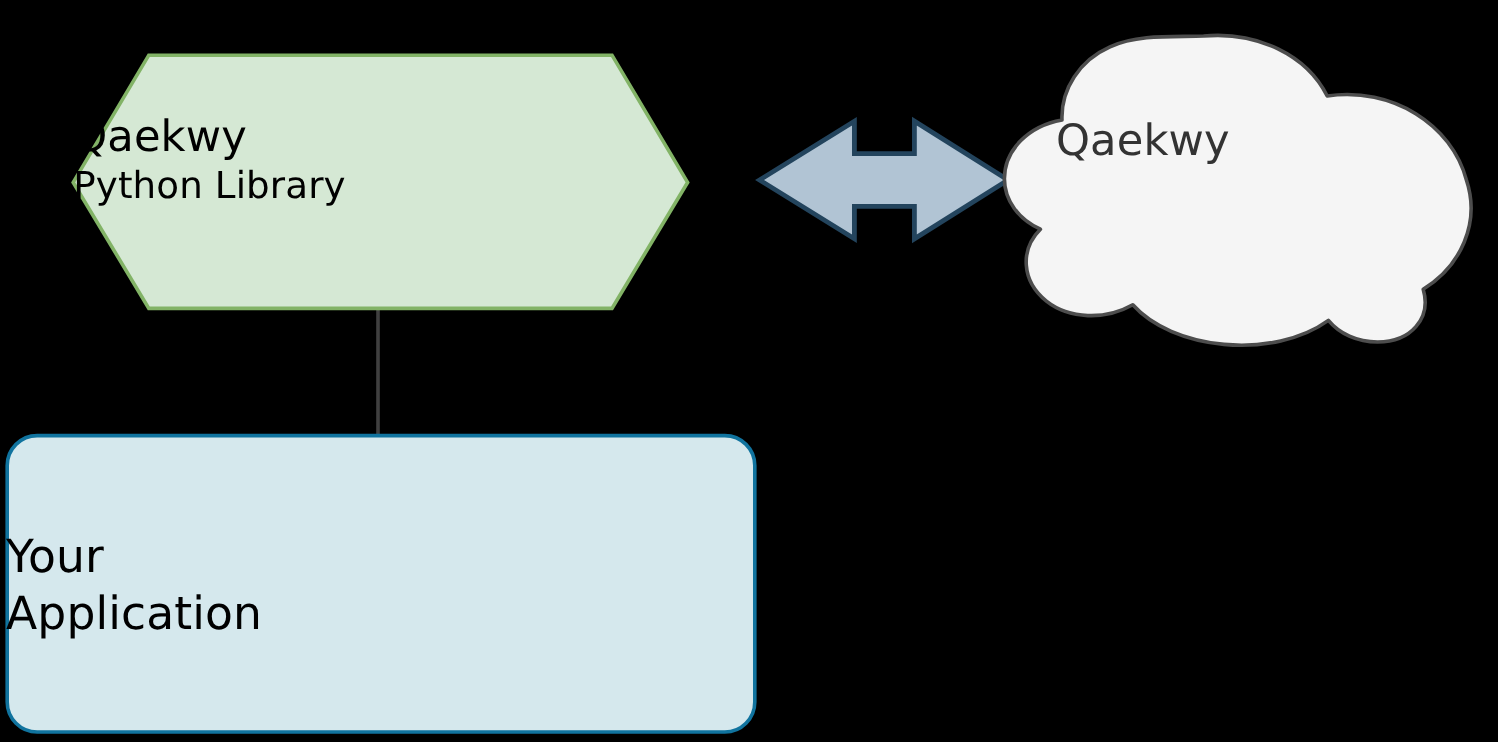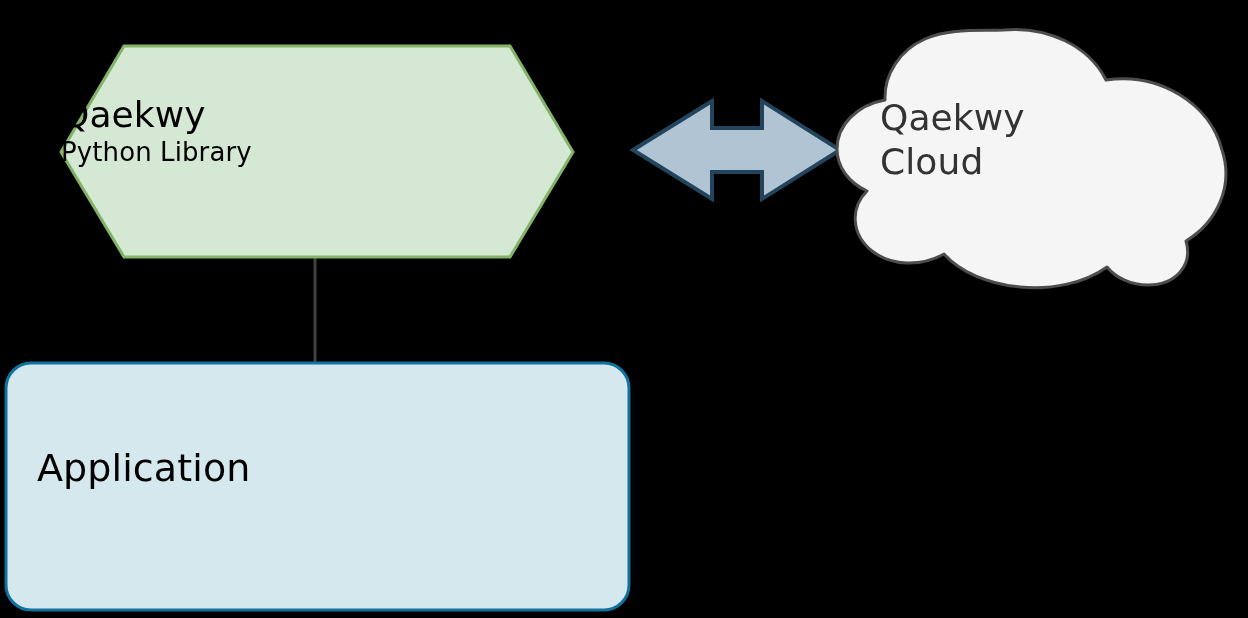--- a/index.html
+++ b/index.html
@@ -38,21 +38,21 @@
     width: 512px;
     color: #000000;
   }
   #hex-label .line-primary {
     display: block;
     font-size: 36px;
     letter-spacing: 0.1px;
   }
   #hex-label .line-secondary {
     display: block;
-    font-size: 26px;
+    font-size: 31px;
     letter-spacing: 0.1px;
     margin-top: 3px;
   }
 
   
   #cloud-label {
     left: 880px;
     top: 98px;
     width: 340px;
     color: #333333;
@@ -69,21 +69,21 @@
     left: 5px;
     top: 443px;
     width: 625px;
     color: #000000;
   }
   #app-label span {
     display: block;
     font-size: 38px;
     letter-spacing: 0.1px;
   }
-  #app-label .line-2 { margin-top: 4px; padding-left: 32px; }
+  #app-label .line-2 { margin-top: 4px; }
 </style>
 </head>
 <body>
 
 <svg id="diagram-canvas" viewBox="0 0 1248 618" xmlns="http://www.w3.org/2000/svg">
 
   <rect x="0" y="0" width="1248" height="618" fill="#000000"></rect>
 
   <line x1="315" y1="257" x2="315" y2="364" stroke="#404040" stroke-width="3"></line>
 
@@ -110,18 +110,18 @@
   <rect x="6" y="363" width="623" height="247" rx="25" ry="25" fill="#d5e8ed" stroke="#10739e" stroke-width="3"></rect>
 </svg>
 
 <div class="node-label" id="hex-label" style="color: rgb(0, 0, 0);">
   <span class="line-primary">Qaekwy</span>
   <span class="line-secondary">Python Library</span>
 </div>
 
 <div class="node-label" id="cloud-label" style="color: rgb(51, 51, 51);">
   <span class="line-1">Qaekwy</span>
-  <span class="line-2">Cloud</span>
 </div>
 
 <div class="node-label" id="app-label" style="color: rgb(0, 0, 0);">
+  <span class="line-1">Your</span>
   <span class="line-2">Application</span>
 </div>
 
 </body></html>

